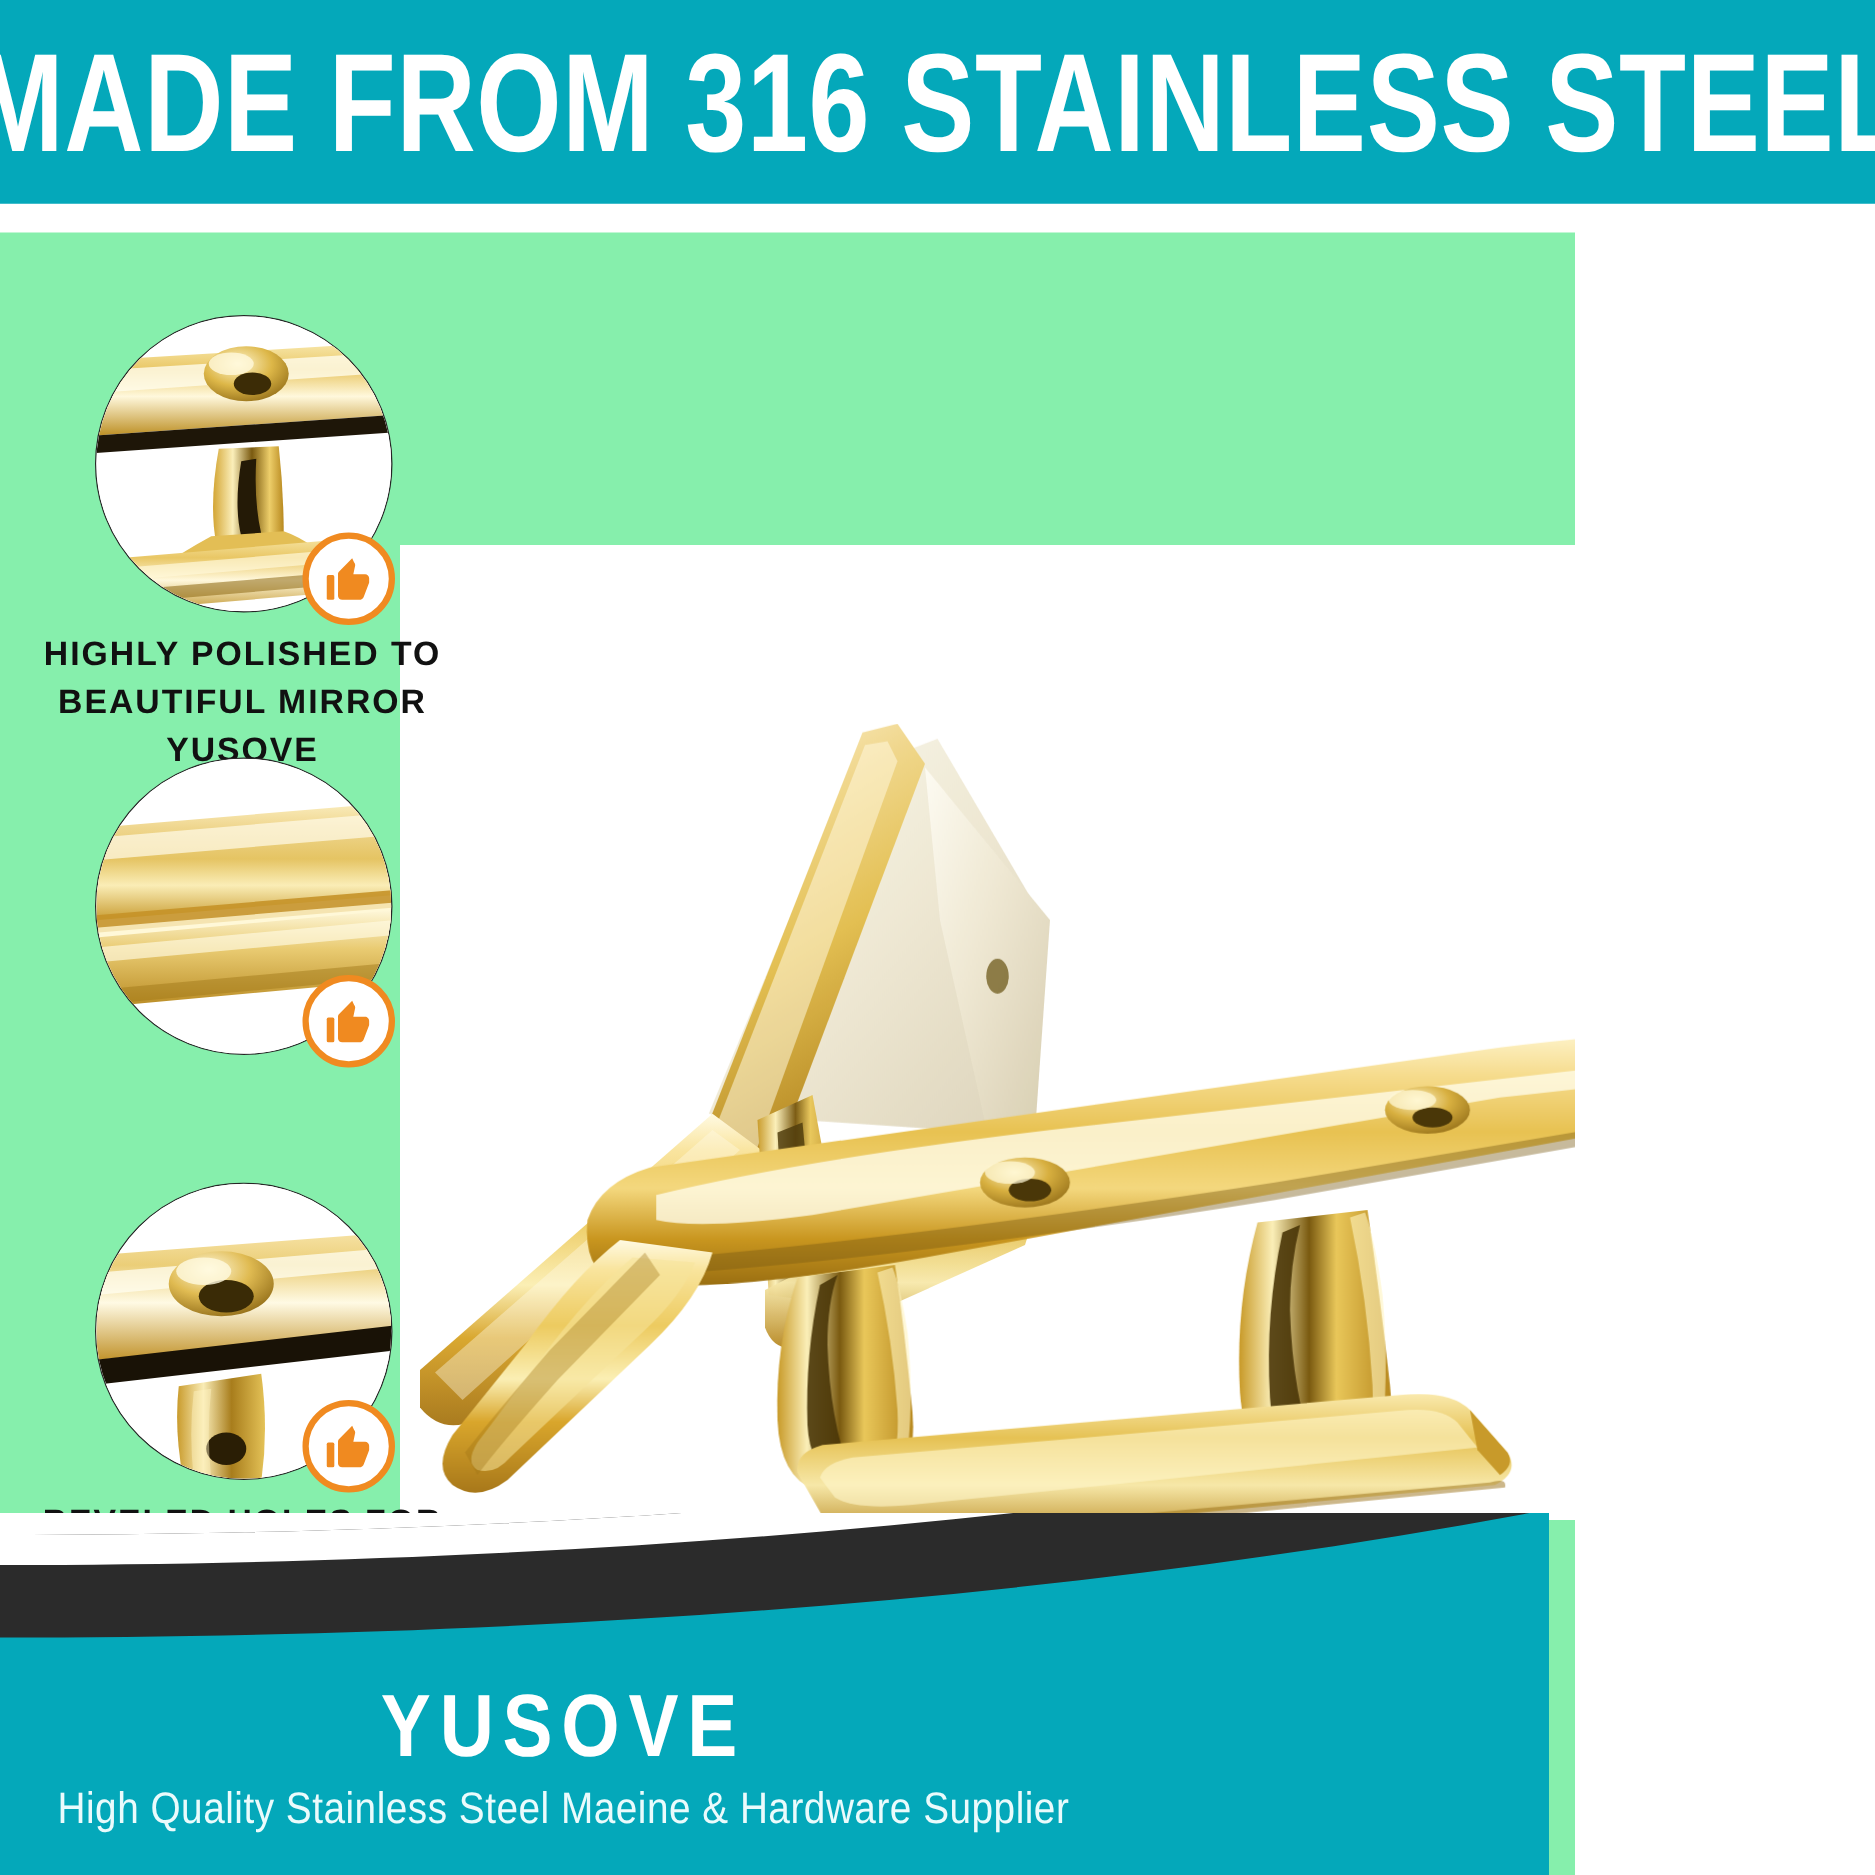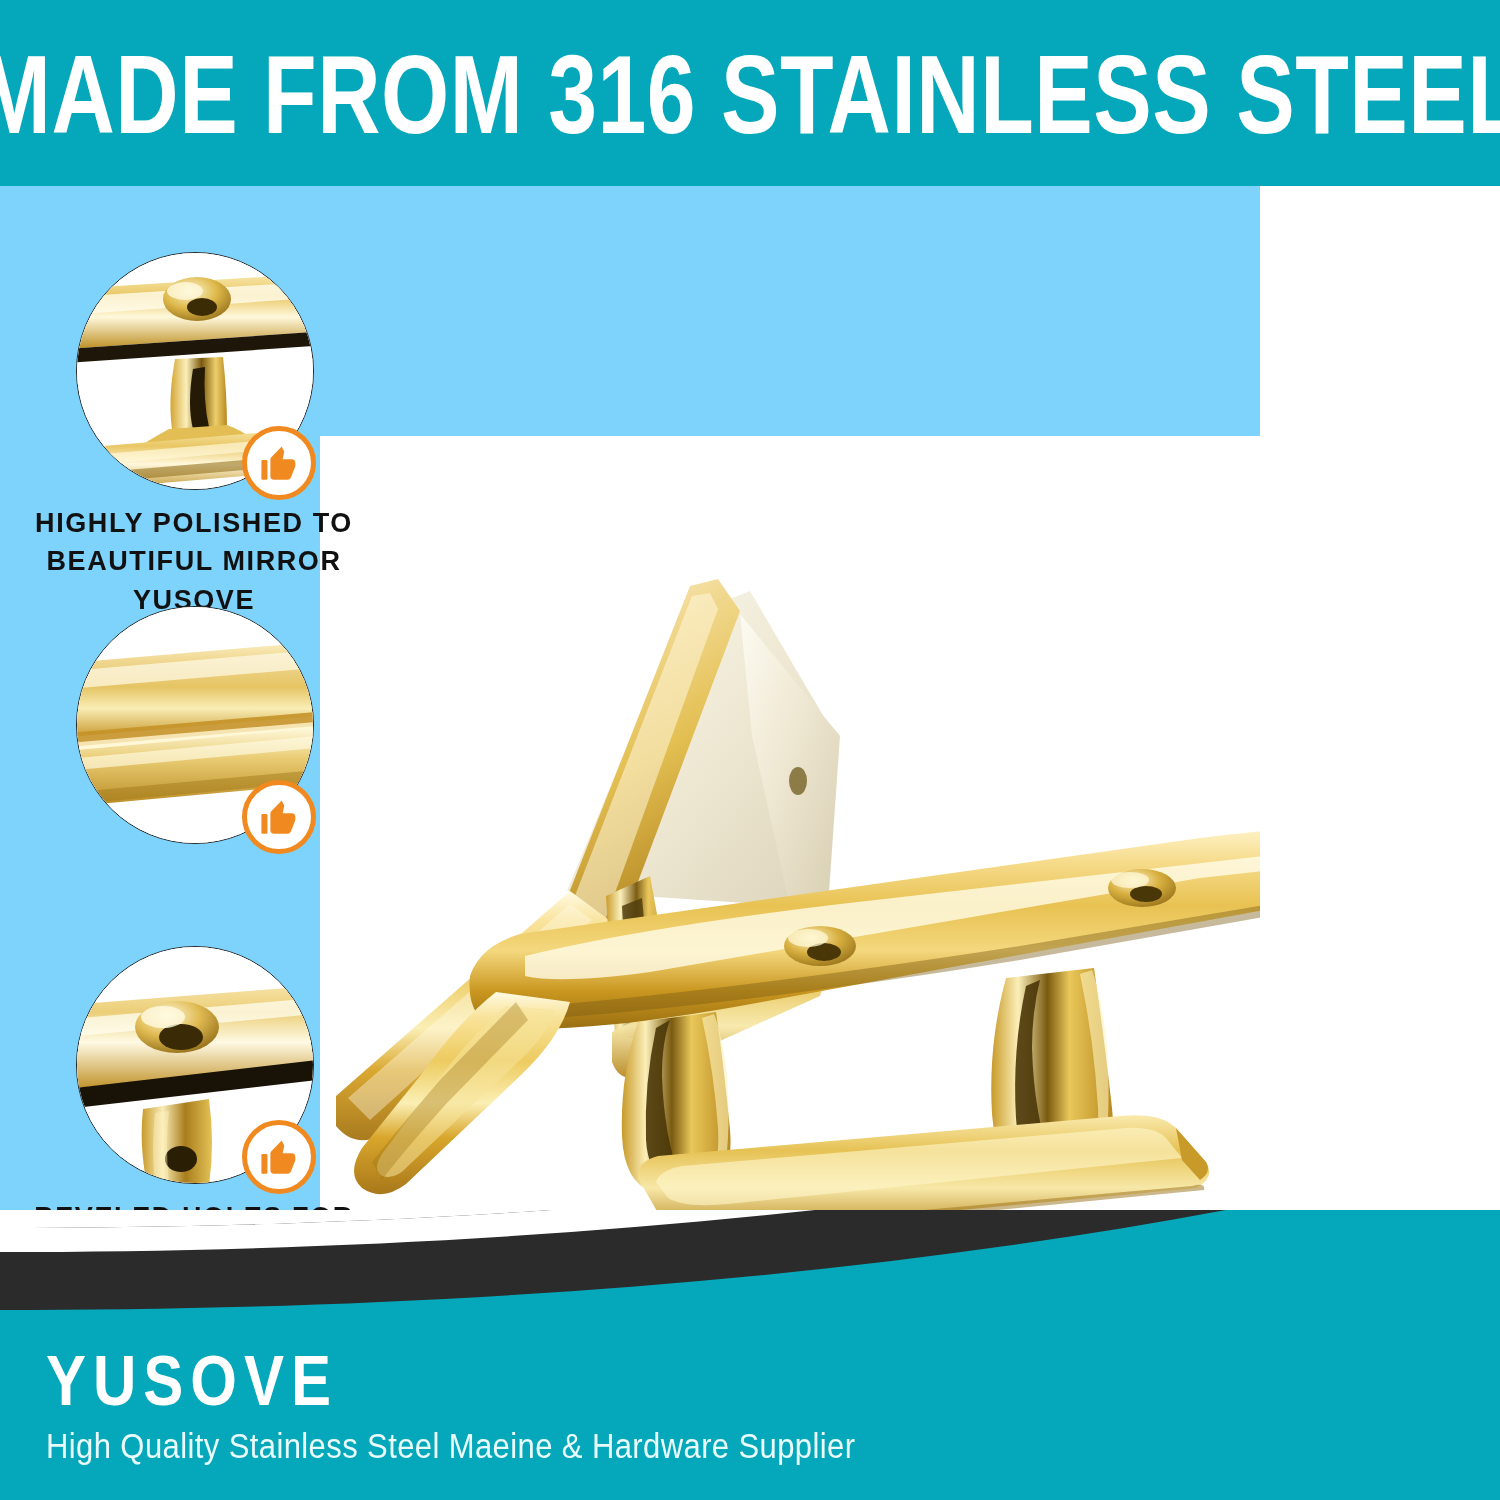--- a/index.html
+++ b/index.html
@@ -7,21 +7,21 @@
     width:1500px;height:1500px;
     background:#ffffff;
     font-family:"Liberation Sans","DejaVu Sans",sans-serif;
     overflow:hidden;
     position:relative;
   }
   #stage{position:relative;width:1500px;height:1500px;overflow:hidden;background:#fff;}
 
   
   .header-band{
-    position:absolute;left:0;top:0;width:1500px;height:186px;
+    position:absolute;left:0;top:0;width:1500px;height:163px;
     background:#04A8BA;
     display:flex;align-items:center;justify-content:center;
     overflow:hidden;
   }
   .header-title{
     color:#ffffff;
     font-family:"Liberation Sans Narrow","Liberation Sans",sans-serif;
     font-weight:bold;
     font-size:86px;
     line-height:0.95;
@@ -29,21 +29,21 @@
     transform:scaleX(1.02) scaleY(1.30);
     transform-origin:center center;
     white-space:nowrap;
     text-align:center;
     margin-top:4px;
   }
 
   
   .canvas{
     position:absolute;left:0;top:186px;width:1260px;height:1314px;
-    background:#7dd3fc;overflow:hidden;
+    background:#86efac;overflow:hidden;
   }
 
   
   .callout{position:absolute;width:320px;}
   .callout-circle{
     position:relative;
     width:236px;height:236px;border-radius:50%;
     border:1.6px solid #262626;
     overflow:hidden;
     background:#ffffff;
@@ -79,21 +79,21 @@
 
   
   .product-stage{
     position:absolute;
     left:320px;top:250px;width:1180px;height:780px;
   }
   .product-svg{width:100%;height:100%;display:block;}
 
   
   .footer-wrap{
-    position:absolute;left:0;bottom:0;width:1500px;height:290px;overflow:hidden;
+    position:absolute;left:0;bottom:0;width:1239px;height:290px;overflow:hidden;text-align:center;
   }
   .footer-svg{position:absolute;left:0;top:0;width:1500px;height:290px;display:block;}
   .footer-text{
     position:absolute;left:46px;bottom:36px;z-index:4;
   }
   .brand-name{
     color:#ffffff;
     font-family:"Liberation Sans Narrow","Liberation Sans",sans-serif;
     font-weight:bold;
     font-size:60px;

